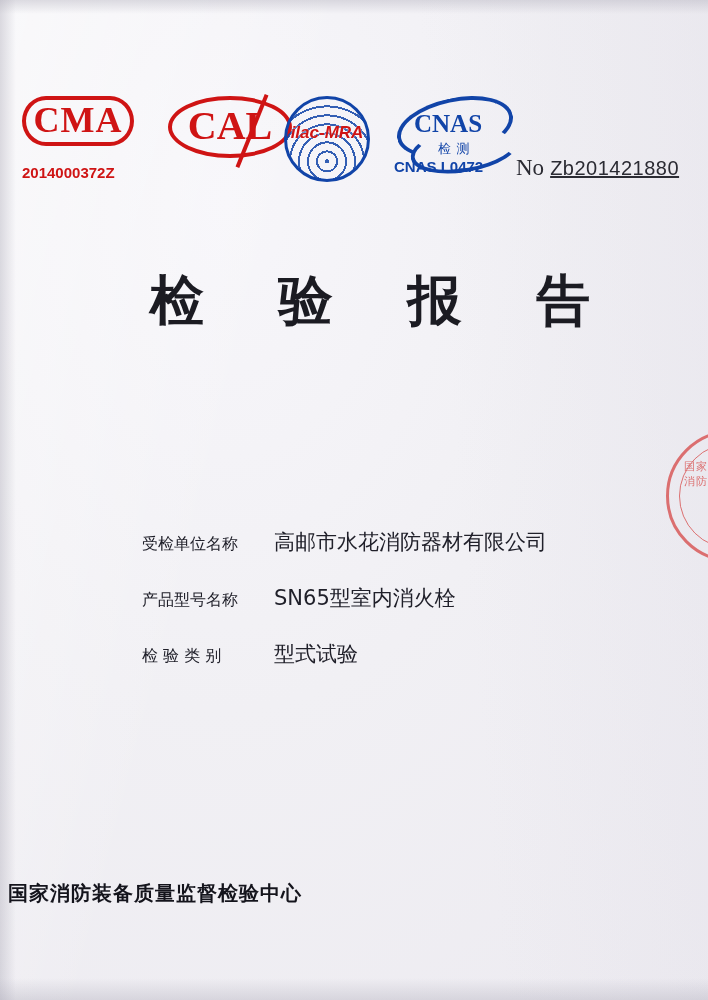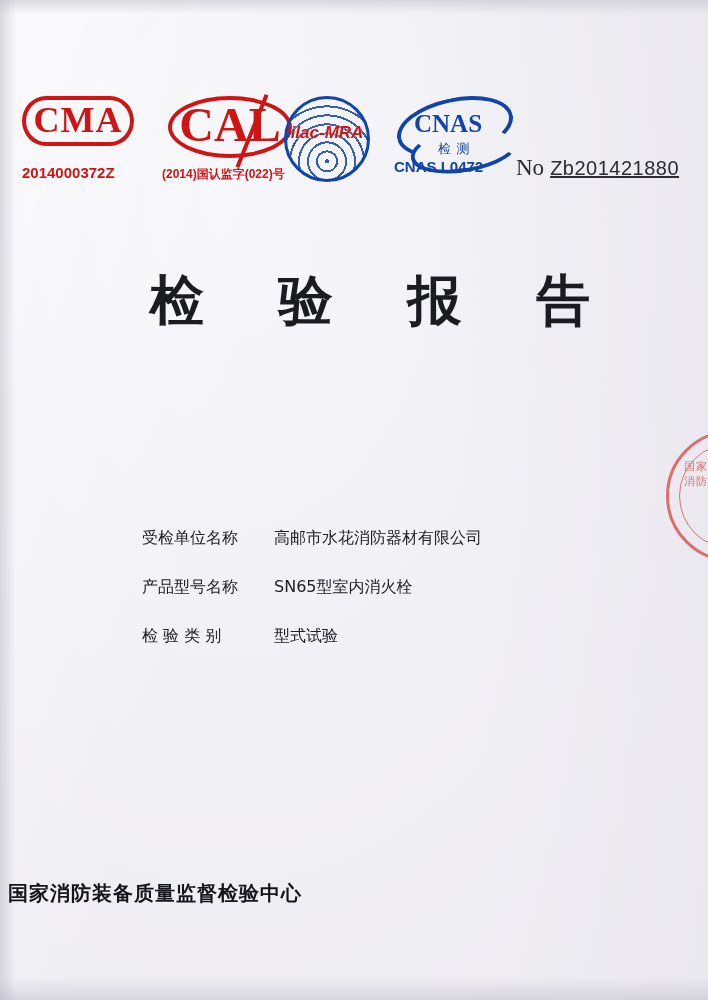--- a/index.html
+++ b/index.html
@@ -104,21 +104,21 @@
     box-sizing: border-box;
     margin-left: 6px;
   }
   .cal-text {
     position: absolute;
     top: 50%;
     left: 50%;
     transform: translate(-50%, -54%);
     font-family: "Liberation Serif", serif;
     font-weight: bold;
-    font-size: 48px;
+    font-size: 40px;
     color: #cf1414;
     letter-spacing: 0px;
     white-space: nowrap;
   }
   .cal-slash {
     position: absolute;
     width: 4px;
     height: 78px;
     background: #cf1414;
     transform: rotate(22deg);
@@ -272,21 +272,21 @@
     font-family: "DejaVu Sans", sans-serif;
     color: #20202a;
   }
   .field-label {
     width: 132px;
     font-size: 16px;
     letter-spacing: 0px;
     white-space: nowrap;
   }
   .field-value {
-    font-size: 16px;
+    font-size: 21px;
     white-space: nowrap;
   }
 
   
   .footer-org {
     position: absolute;
     bottom: 93px;
     left: 8px;
     width: 708px;
     font-family: "DejaVu Sans", sans-serif;
@@ -345,21 +345,20 @@
         <div class="cma-text">CMA</div>
       </div>
       <div class="cma-code">2014000372Z</div>
     </div>
 
     <div class="logo logo-cal">
       <div class="cal-ellipse">
         <div class="cal-text">CAL</div>
         <div class="cal-slash"></div>
       </div>
-      <div class="cal-code">(2014)国认监字(022)号</div>
     </div>
 
     <div class="logo logo-ilac">
       <div class="ilac-circle">
         <div class="ilac-text">ilac-MRA</div>
       </div>
     </div>
 
     <div class="logo logo-cnas">
       <div class="cnas-wrap">

